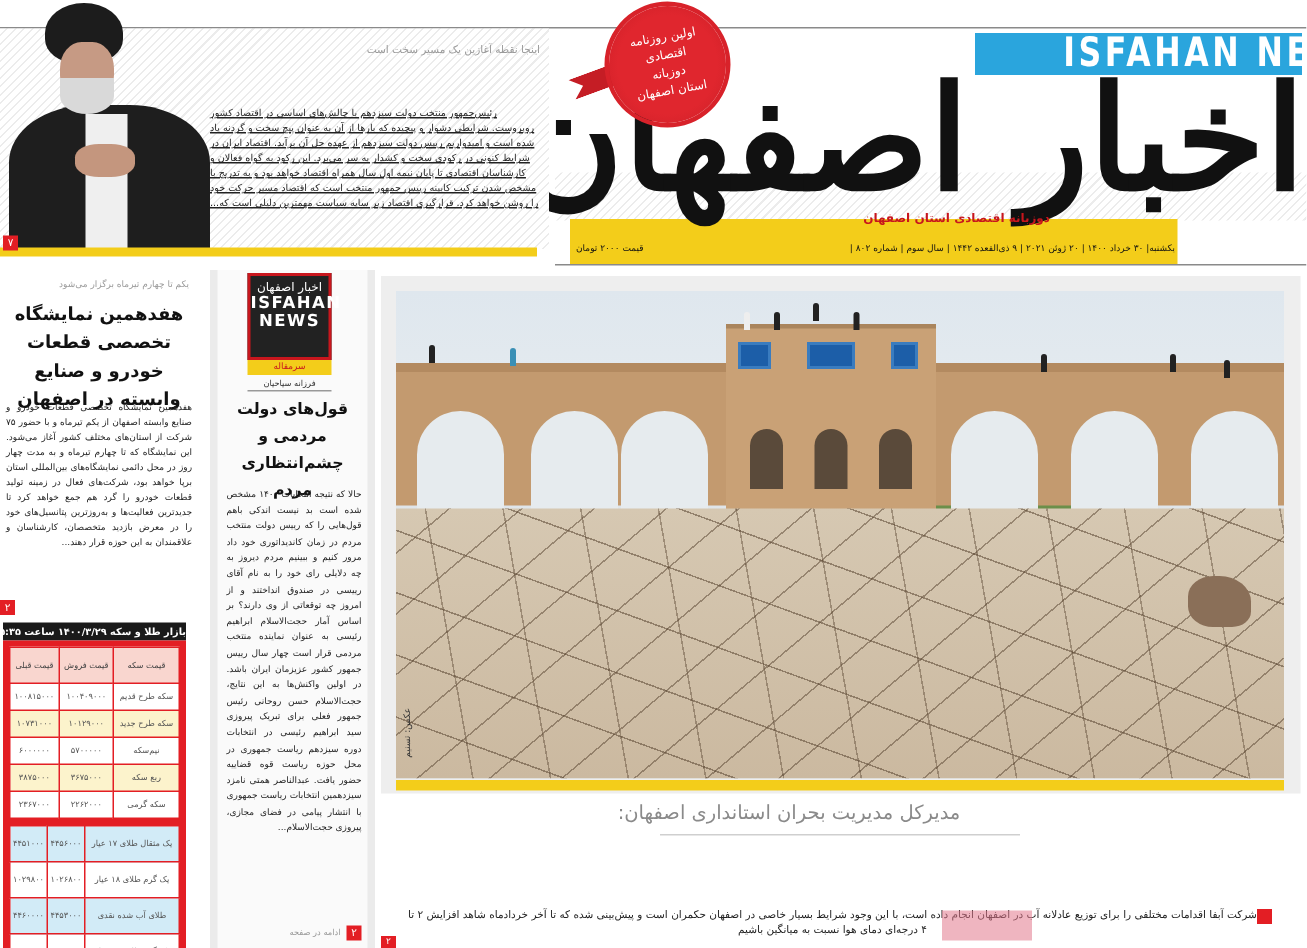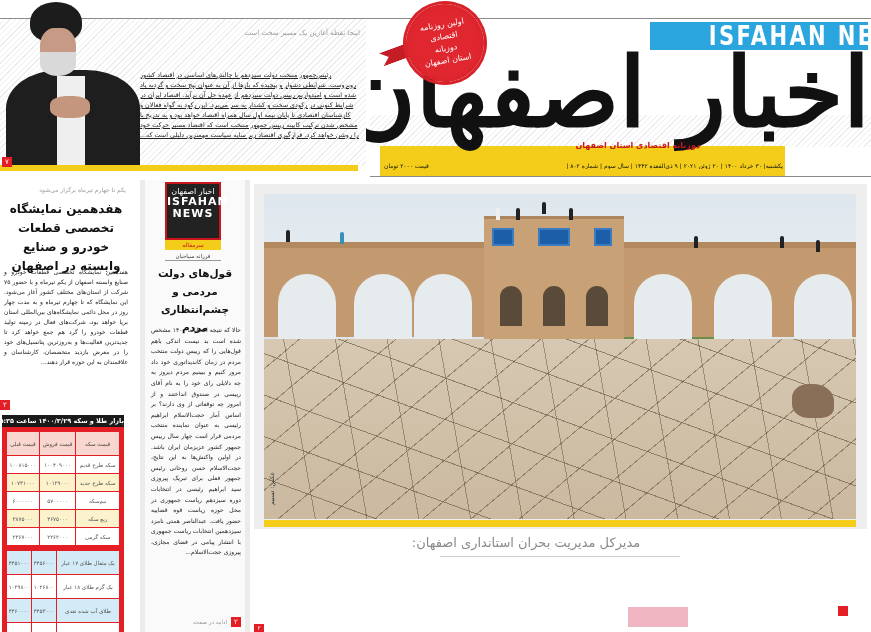--- a/index.html
+++ b/index.html
@@ -299,15 +299,16 @@
     <div class="person" style="left:516px;top:42px"></div>
     <div class="person" style="left:552px;top:46px"></div>
     <div class="ground"></div>
     <div class="rock"></div>
     <div class="photo-credit">عکس: تسنیم</div>
   </div>
   <div class="yellow-rule"></div>
   <div class="kicker">مدیرکل مدیریت بحران استانداری اصفهان:</div>
   <div class="kicker-rule"></div>
   <div class="lede-bullet"></div>
+  <div class="lede">شرکت آبفا اقدامات مختلفی را برای توزیع عادلانه آب در اصفهان انجام داده است، با این وجود شرایط بسیار خاصی در اصفهان حکمران است و پیش‌بینی شده که تا آخر خردادماه شاهد افزایش ۲ تا ۴ درجه‌ای دمای هوا نسبت به میانگین باشیم</div>
   <div class="ad-overlay"></div>
   <div class="page-badge">۲</div>
 </div>
 
 </body></html>

